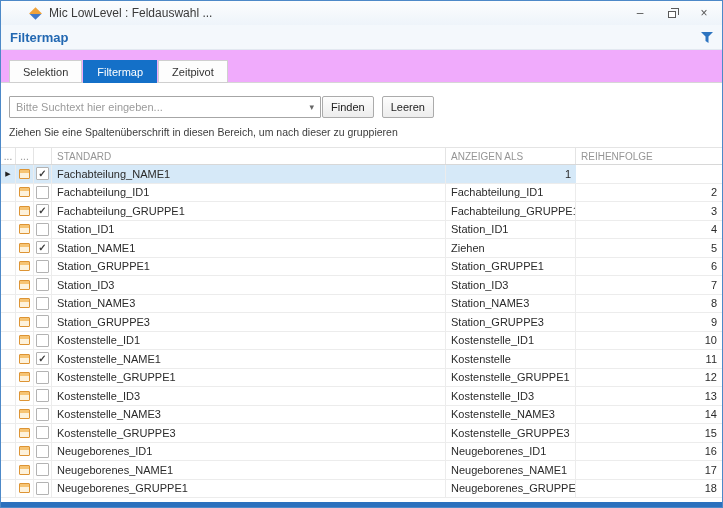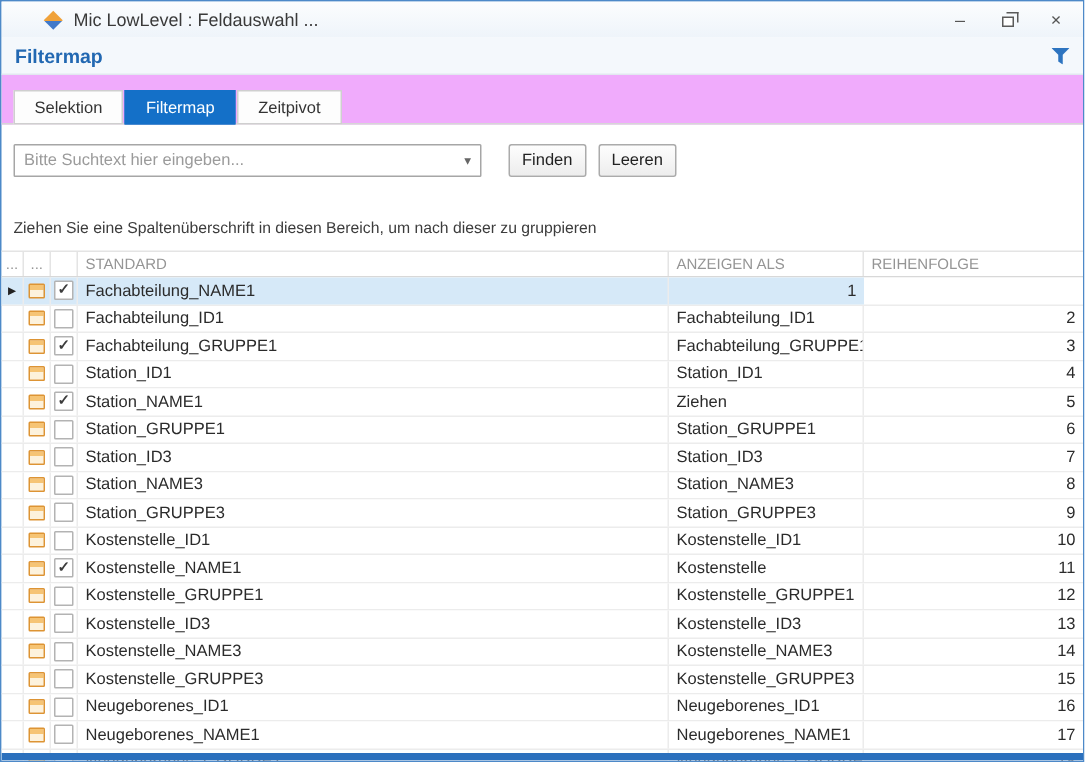--- a/index.html
+++ b/index.html
@@ -24,25 +24,25 @@
   
   .tabbar{height:33px;display:flex;align-items:flex-end;padding:0 8px;border-bottom:1px solid #d6d6d6;background:#f0abfc}
   .tab{height:23px;margin-bottom:-1px;padding:0 13px;display:flex;align-items:center;font-size:11px;color:#333;border:1px solid #cfcfcf;background:#fdfdfd;margin-right:1px;cursor:default}
   .tab.active{background:#1470c8;border-color:#1470c8;color:#fff}
 
   
   .search-row{display:flex;align-items:center;margin:13px 8px 0 8px;height:22px}
   .combo{width:312px;height:22px;border:1px solid #a6a6a6;border-radius:1px;display:flex;align-items:center;padding:10px 6px;background:#fff}
   .combo-placeholder{font-size:11px;color:#9b9b9b;flex:1;white-space:nowrap;overflow:hidden}
   .combo-arrow{font-size:9px;color:#666;line-height:1}
-  .btn{height:22px;min-width:50px;margin-left:18px;border:1px solid #ababab;border-radius:2px;background:linear-gradient(#fdfdfd,#ededed);font-size:11px;color:#222;font-family:inherit;padding:0 8px;cursor:default}
+  .btn{height:22px;min-width:50px;margin-left:1px;border:1px solid #ababab;border-radius:2px;background:linear-gradient(#fdfdfd,#ededed);font-size:11px;color:#222;font-family:inherit;padding:0 8px;cursor:default}
   .btn.second{margin-left:8px}
 
   
-  .group-hint{margin:28px 8px 0;font-size:10.5px;color:#3c3c3c;height:14px;white-space:nowrap;overflow:hidden}
+  .group-hint{margin:8px 8px 0;font-size:10.5px;color:#3c3c3c;height:14px;white-space:nowrap;overflow:hidden}
 
   
   .grid{margin-top:7px;width:100%;font-size:11px}
   .grid-header,.grid-row{display:grid;grid-template-columns:15px 18px 18px 394px 130px 1fr}
   .grid-header{height:18px;border-top:1px solid #e4e4e4;border-bottom:1px solid #d8d8d8;color:#959595;font-size:10px;background:#fff}
   .hc{display:flex;align-items:center;padding:0 5px;border-right:1px solid #e4e4e4;overflow:hidden;white-space:nowrap}
   .hc.c1,.hc.c2{justify-content:center;padding:0}
   .hc.c6{border-right:none}
   .grid-row{height:18.5px;border-bottom:1px solid #ececec;background:#fff}
   .bc{display:flex;align-items:center;padding:0 5px;border-right:1px solid #ececec;overflow:hidden;white-space:nowrap;color:#2b2b2b}

